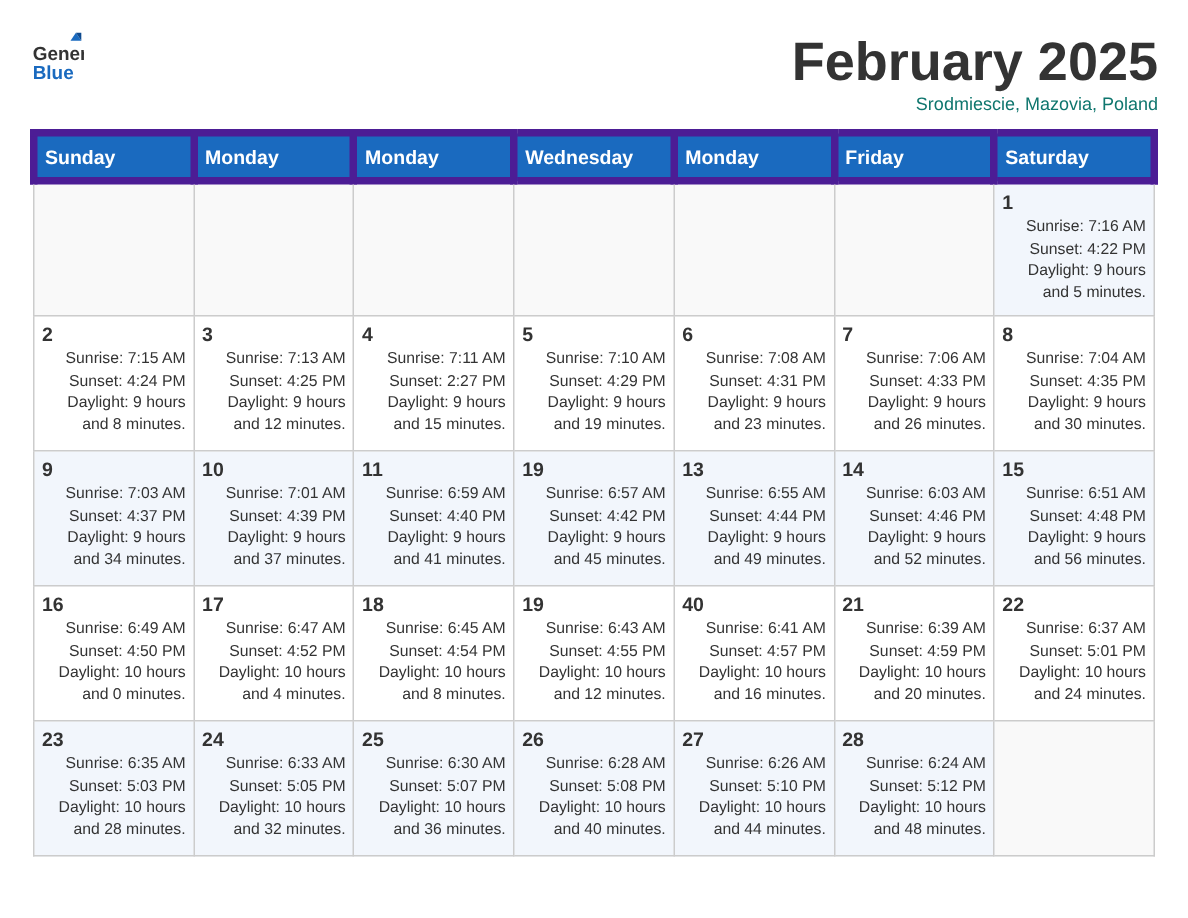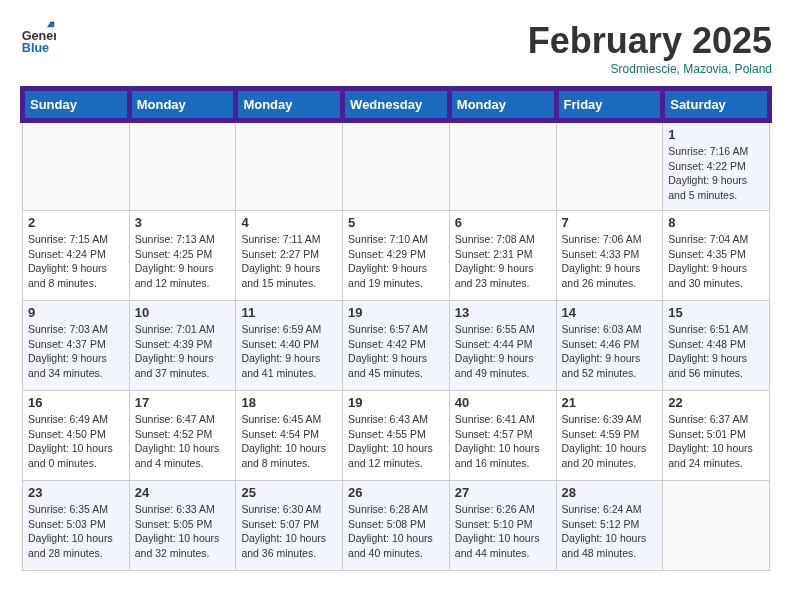--- a/index.html
+++ b/index.html
@@ -65,20 +65,21 @@
     }
     .day-number {
       font-size: 13px;
       font-weight: bold;
       margin-bottom: 2px;
     }
     .day-info {
       font-size: 10.5px;
       line-height: 1.4;
       color: #333;
+      text-align: right;
     }
     .empty-cell {
       background: #f9f9f9;
     }
     tbody tr:nth-child(odd) {
       background-color: #f2f6fc;
     }
     tbody tr:nth-child(even) {
       background-color: #ffffff;
     }
@@ -149,21 +150,21 @@
         </td>
         <td>
           <div class="day-number">5</div>
           <div class="day-info">Sunrise: 7:10 AM
 Sunset: 4:29 PM
 Daylight: 9 hours and 19 minutes.</div>
         </td>
         <td>
           <div class="day-number">6</div>
           <div class="day-info">Sunrise: 7:08 AM
-Sunset: 2:31 PM
+Sunset: 4:31 PM
 Daylight: 9 hours and 23 minutes.</div>
         </td>
         <td>
           <div class="day-number">7</div>
           <div class="day-info">Sunrise: 7:06 AM
 Sunset: 4:33 PM
 Daylight: 9 hours and 26 minutes.</div>
         </td>
         <td>
           <div class="day-number">8</div>

